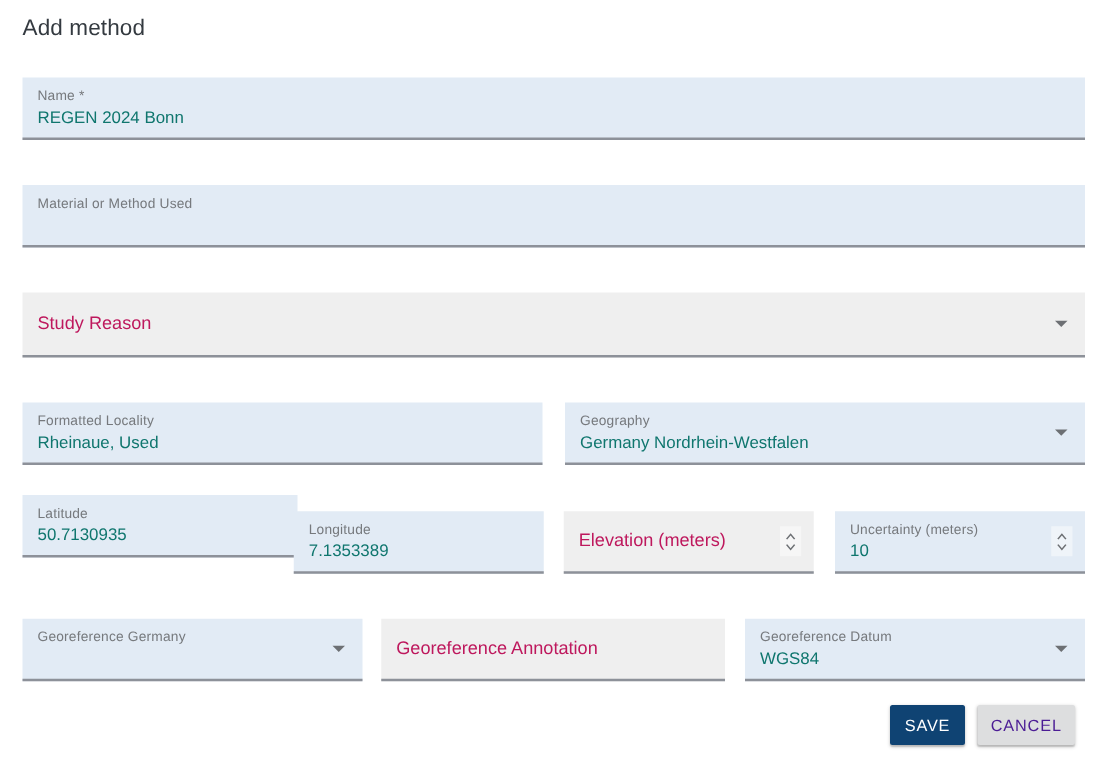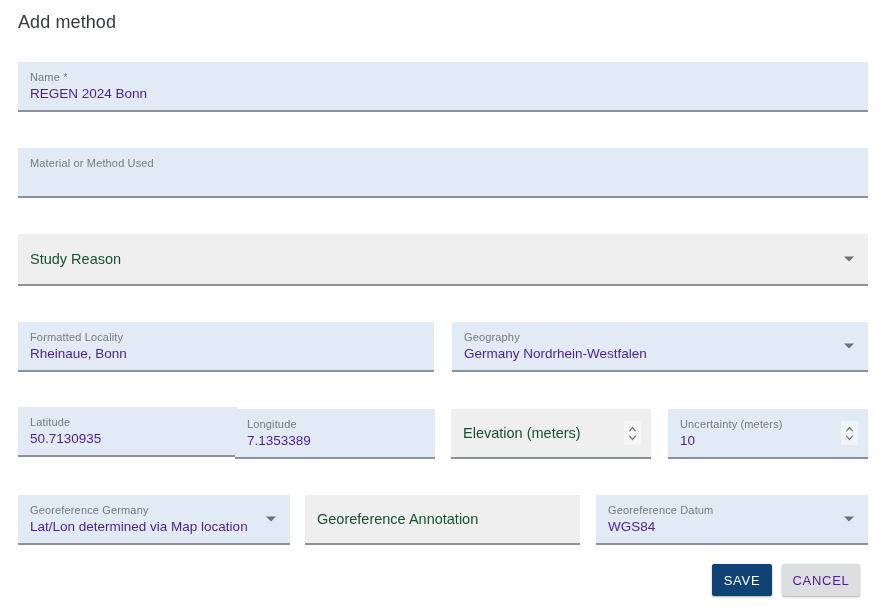--- a/index.html
+++ b/index.html
@@ -46,32 +46,32 @@
     color: #76797d;
     letter-spacing: .15px;
     white-space: nowrap;
   }
   .field-value {
     position: absolute;
     left: 12px;
     bottom: 8px;
     font-size: 13.5px;
     line-height: 17px;
-    color: #4c1d95;
+    color: #0f766e;
     white-space: nowrap;
   }
   
   .field-placeholder {
     position: absolute;
     left: 12px;
     top: 50%;
     transform: translateY(-50%);
     font-size: 14.5px;
     line-height: 18px;
-    color: #14532d;
+    color: #be185d;
     white-space: nowrap;
   }
 
   
   .caret {
     position: absolute;
     right: 14px;
     top: 50%;
     transform: translateY(-50%);
     width: 0;
@@ -134,30 +134,30 @@
   <span class="field-label">Material or Method Used</span>
 </div>
 
 <div class="field empty" style="left:18px; top:234px; width:850px; height:52px;">
   <span class="field-placeholder">Study Reason</span>
   <span class="caret"></span>
 </div>
 
 <div class="field" style="left:18px; top:322px; width:416px; height:50px;">
   <span class="field-label">Formatted Locality</span>
-  <span class="field-value">Rheinaue, Bonn</span>
+  <span class="field-value">Rheinaue, Used</span>
 </div>
 
 <div class="field" style="left:452px; top:322px; width:416px; height:50px;">
   <span class="field-label">Geography</span>
   <span class="field-value">Germany Nordrhein-Westfalen</span>
   <span class="caret"></span>
 </div>
 
-<div class="field" style="left:18px; top:407px; width:220px; height:50px;">
+<div class="field" style="left:18px; top:396px; width:220px; height:50px;">
   <span class="field-label">Latitude</span>
   <span class="field-value">50.7130935</span>
 </div>
 
 <div class="field" style="left:235px; top:409px; width:200px; height:50px;">
   <span class="field-label">Longitude</span>
   <span class="field-value">7.1353389</span>
 </div>
 
 <div class="field empty" style="left:451px; top:409px; width:200px; height:50px;">
@@ -180,21 +180,20 @@
       <path d="M4.5 0.6 L8.2 5 L7.2 5.6 L4.5 2.4 L1.8 5.6 L0.8 5 Z" fill="#6d7074"></path>
     </svg>
     <svg width="9" height="6" viewBox="0 0 9 6" aria-hidden="true">
       <path d="M4.5 5.4 L0.8 1 L1.8 0.4 L4.5 3.6 L7.2 0.4 L8.2 1 Z" fill="#6d7074"></path>
     </svg>
   </span>
 </div>
 
 <div class="field" style="left:18px; top:495px; width:272px; height:50px;">
   <span class="field-label">Georeference Germany</span>
-  <span class="field-value">Lat/Lon determined via Map location</span>
   <span class="caret"></span>
 </div>
 
 <div class="field empty" style="left:305px; top:495px; width:275px; height:50px;">
   <span class="field-placeholder">Georeference Annotation</span>
 </div>
 
 <div class="field" style="left:596px; top:495px; width:272px; height:50px;">
   <span class="field-label">Georeference Datum</span>
   <span class="field-value">WGS84</span>

